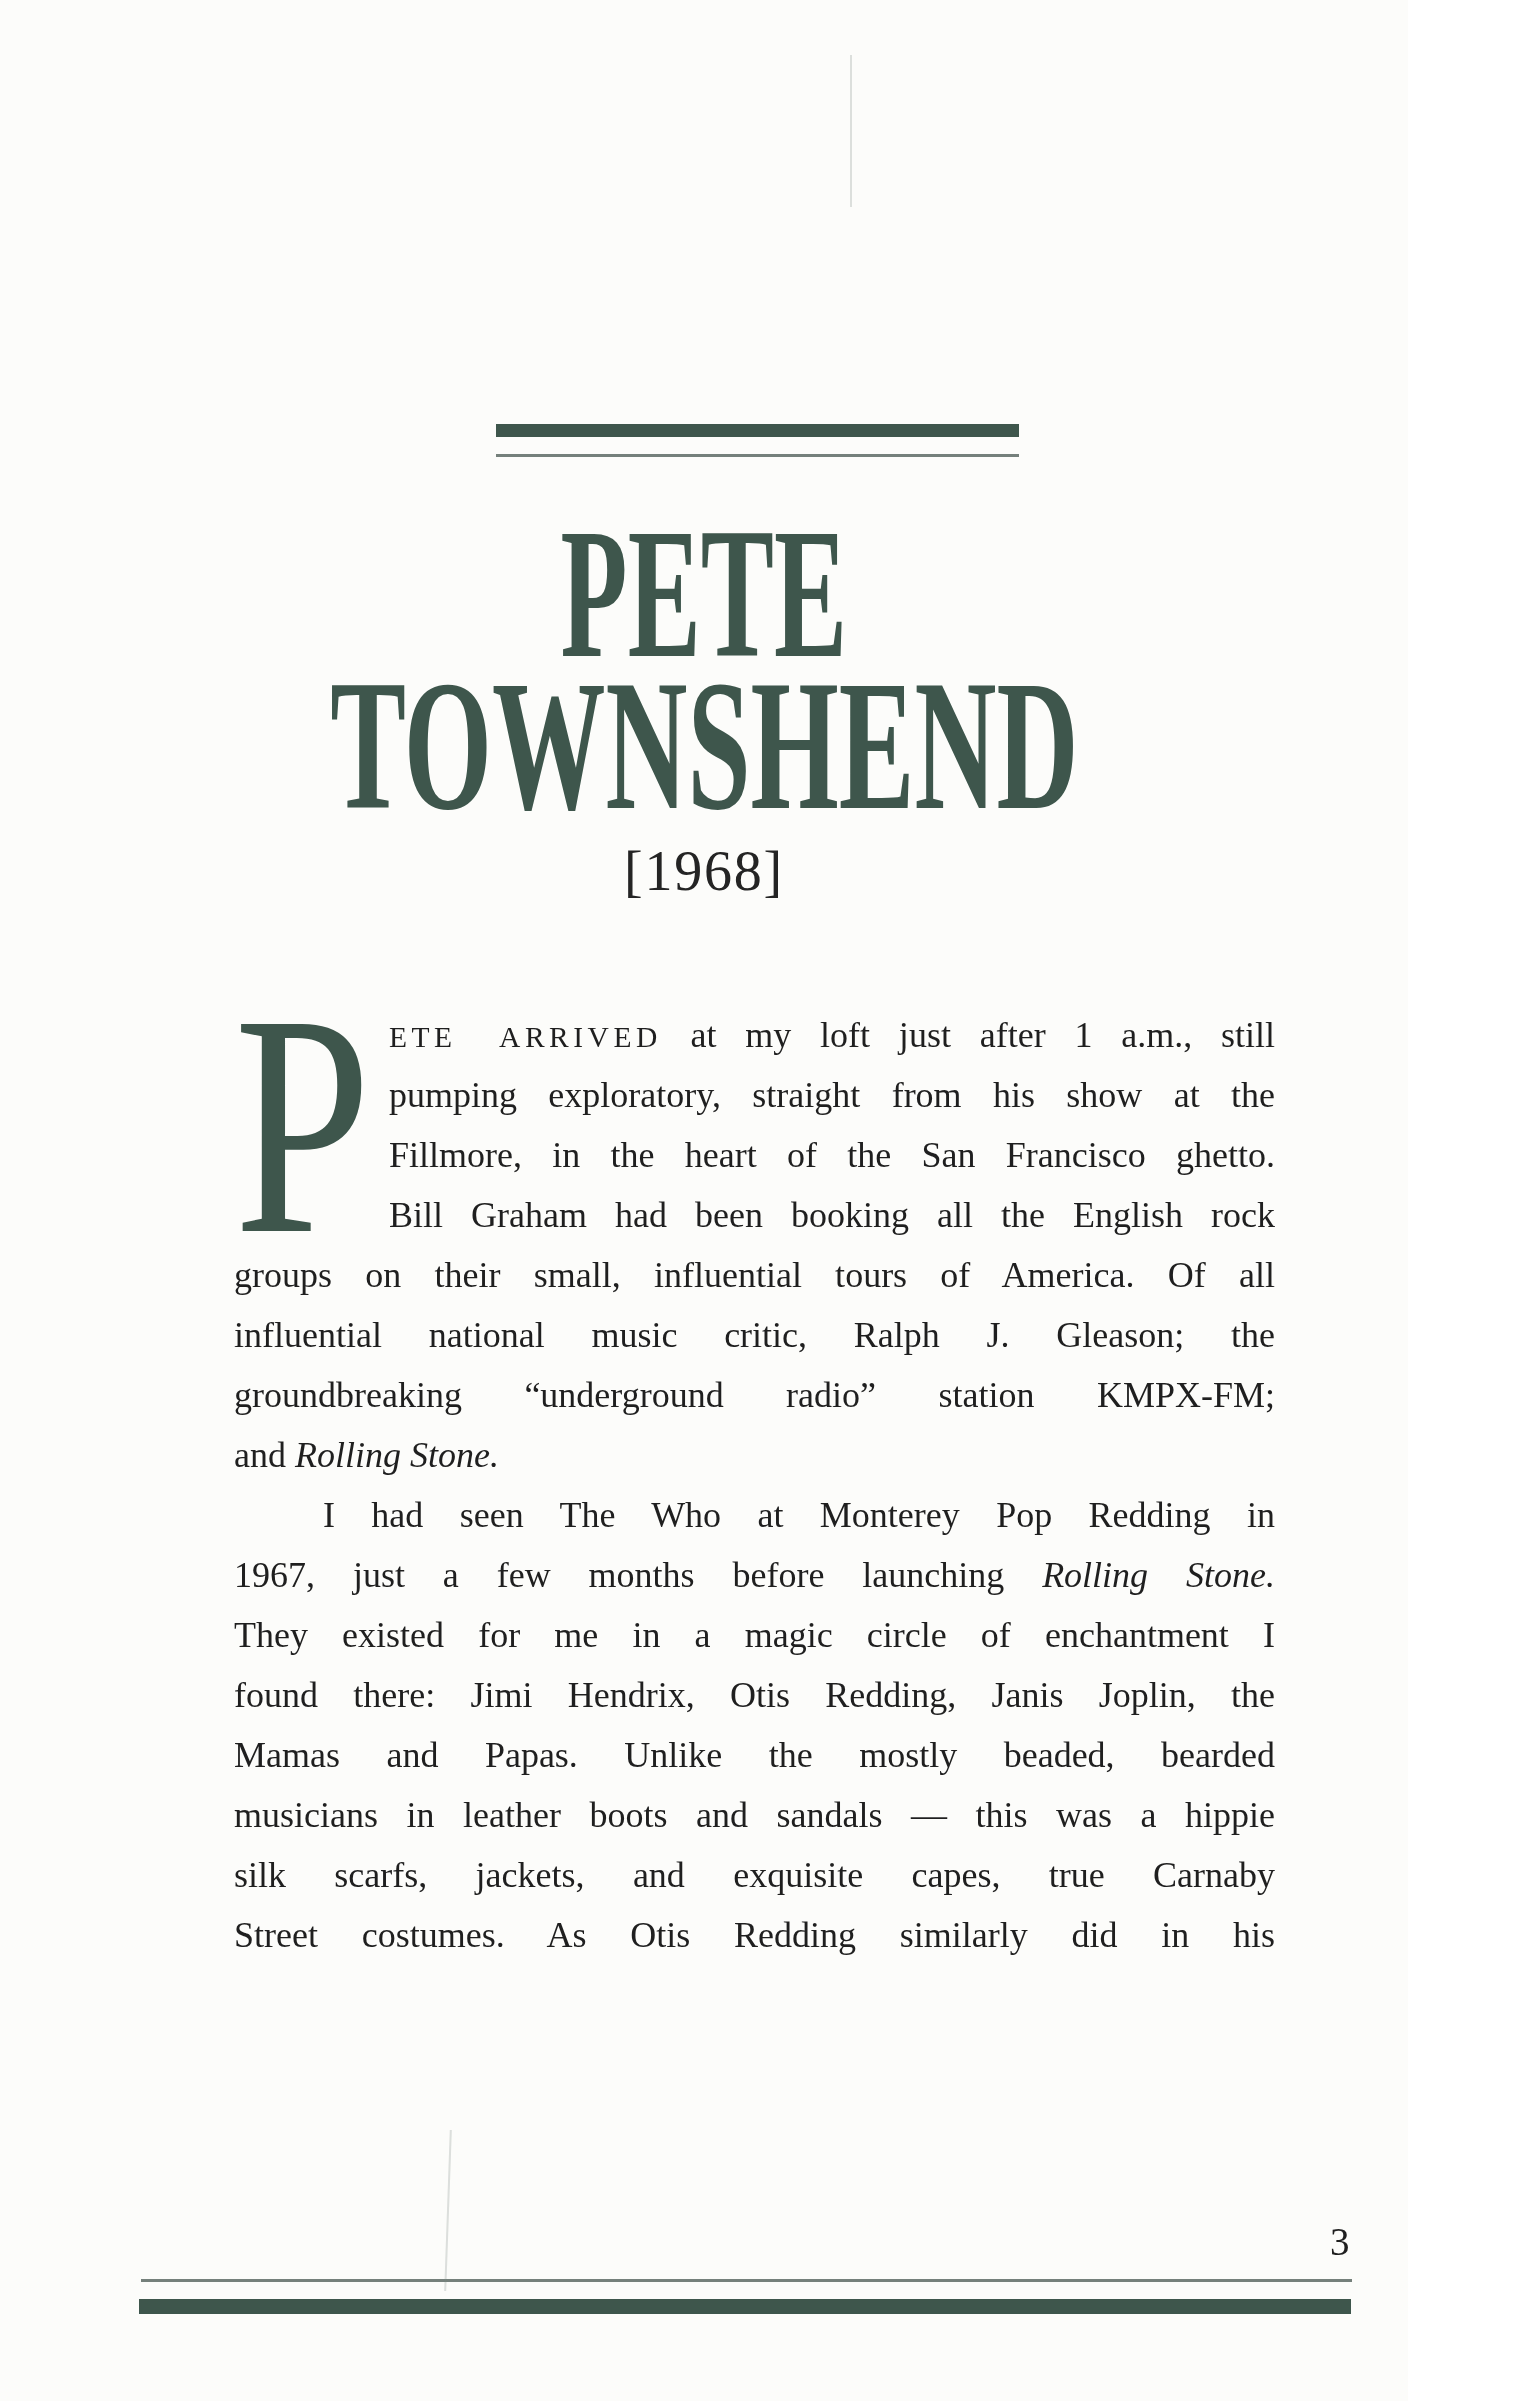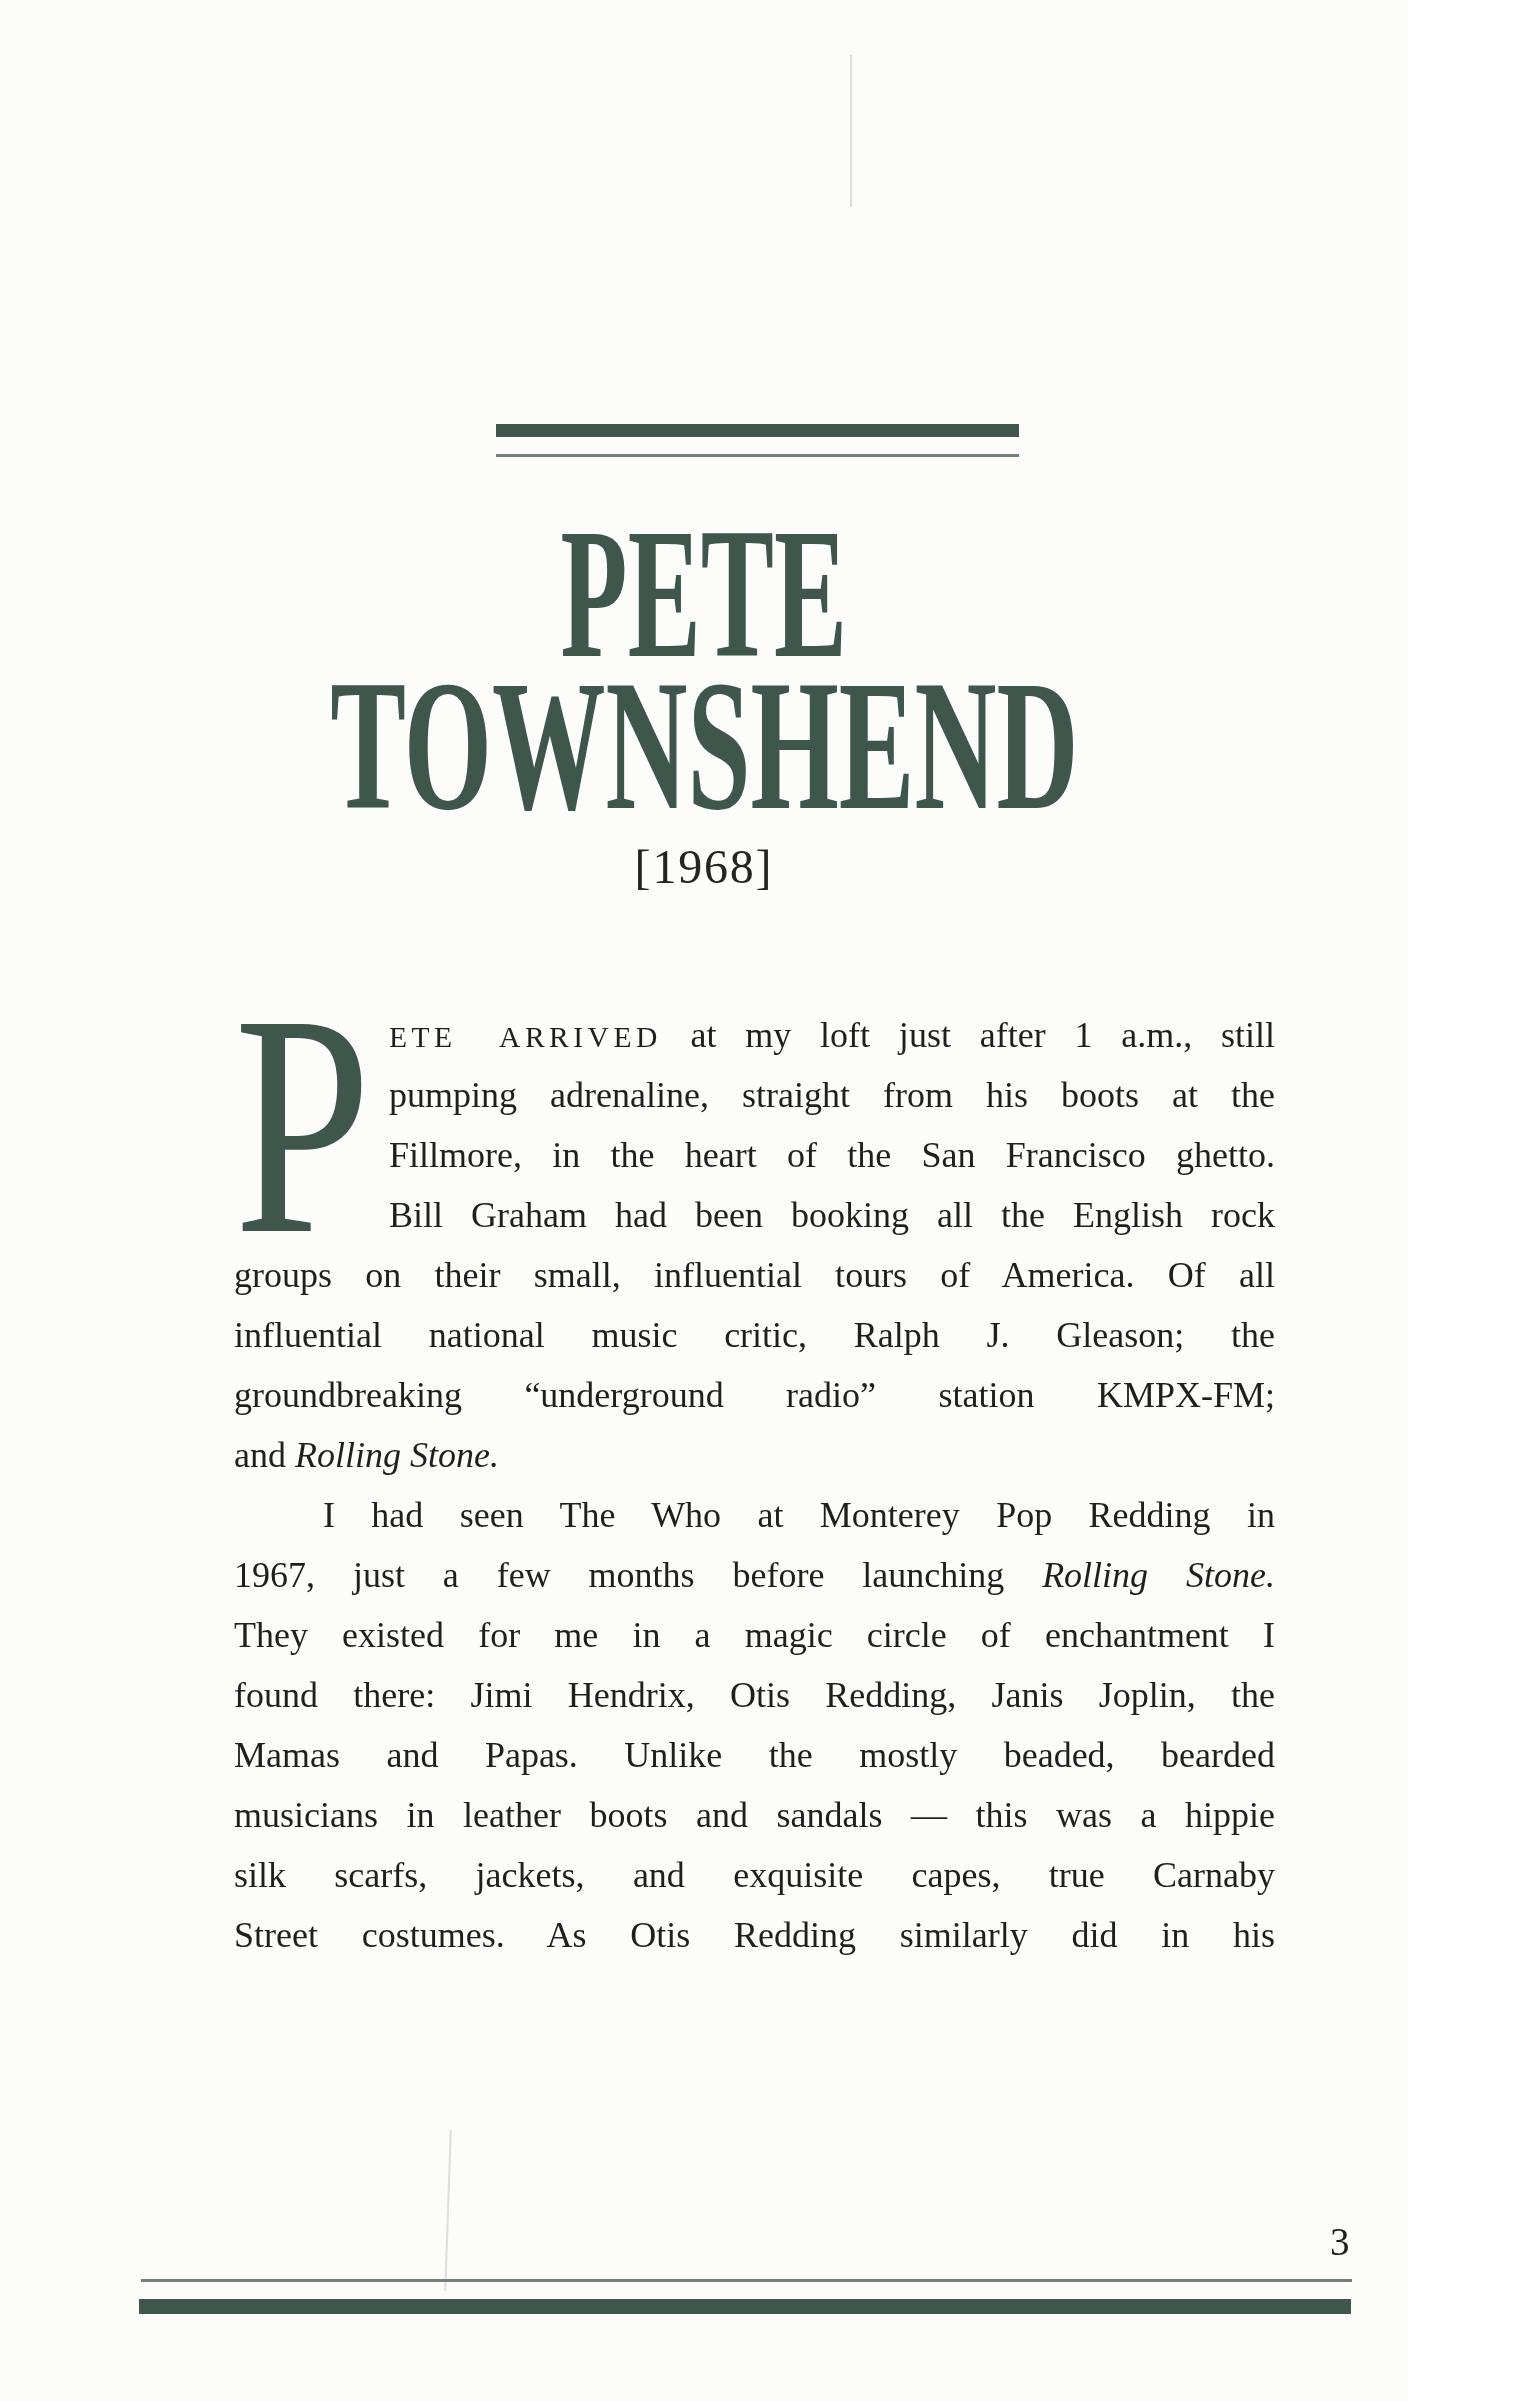--- a/index.html
+++ b/index.html
@@ -27,21 +27,21 @@
     color:var(--accent,#3e564c);
     white-space:nowrap;
   }
   .title-line .squeeze{display:inline-block;transform-origin:center top;}
   .title-1{top:500px;}
   .title-1 .squeeze{transform:scaleX(0.59);}
   .title-2{top:652px;}
   .title-2 .squeeze{transform:scaleX(0.61);}
   .year{
     position:absolute;left:0;top:843px;width:100%;
-    text-align:center;line-height:1;font-size:48px;color:#242424;
+    text-align:center;line-height:1;font-size:56px;color:#242424;
     letter-spacing:1.8px;
   }
   
   .dropcap{
     position:absolute;left:234px;top:966px;
     font-size:316px;line-height:1;font-weight:normal;
     color:var(--accent,#3e564c);
     transform:scaleX(0.78);transform-origin:left top;
   }
   .body-text{
@@ -91,21 +91,21 @@
   <div class="title-line title-2">
     <span class="squeeze">TOWNSHEND</span>
   </div>
 
   <div class="year">[1968]</div>
 
   <div class="dropcap">P</div>
 
   <div class="body-text">
       <div class="line cap"><span class="sc">ETE ARRIVED</span><span class="n"> at my loft just after 1 a.m., still</span></div>
-      <div class="line cap"><span class="n">pumping adrenaline, straight from his boots at the</span></div>
+      <div class="line cap"><span class="n">pumping exploratory, straight from his show at the</span></div>
       <div class="line cap"><span class="n">Fillmore, in the heart of the San Francisco ghetto.</span></div>
       <div class="line cap"><span class="n">Bill Graham had been booking all the English rock</span></div>
       <div class="line"><span class="n">groups on their small, influential tours of America. Of all</span></div>
       <div class="line"><span class="n">influential national music critic, Ralph J. Gleason; the</span></div>
       <div class="line"><span class="n">groundbreaking “underground radio” station KMPX-FM;</span></div>
       <div class="line end"><span class="n">and </span><span class="i">Rolling Stone.</span></div>
       <div class="line ind"><span class="n">I had seen The Who at Monterey Pop Redding in</span></div>
       <div class="line"><span class="n">1967, just a few months before launching </span><span class="i">Rolling Stone.</span></div>
       <div class="line"><span class="n">They existed for me in a magic circle of enchantment I</span></div>
       <div class="line"><span class="n">found there: Jimi Hendrix, Otis Redding, Janis Joplin, the</span></div>

